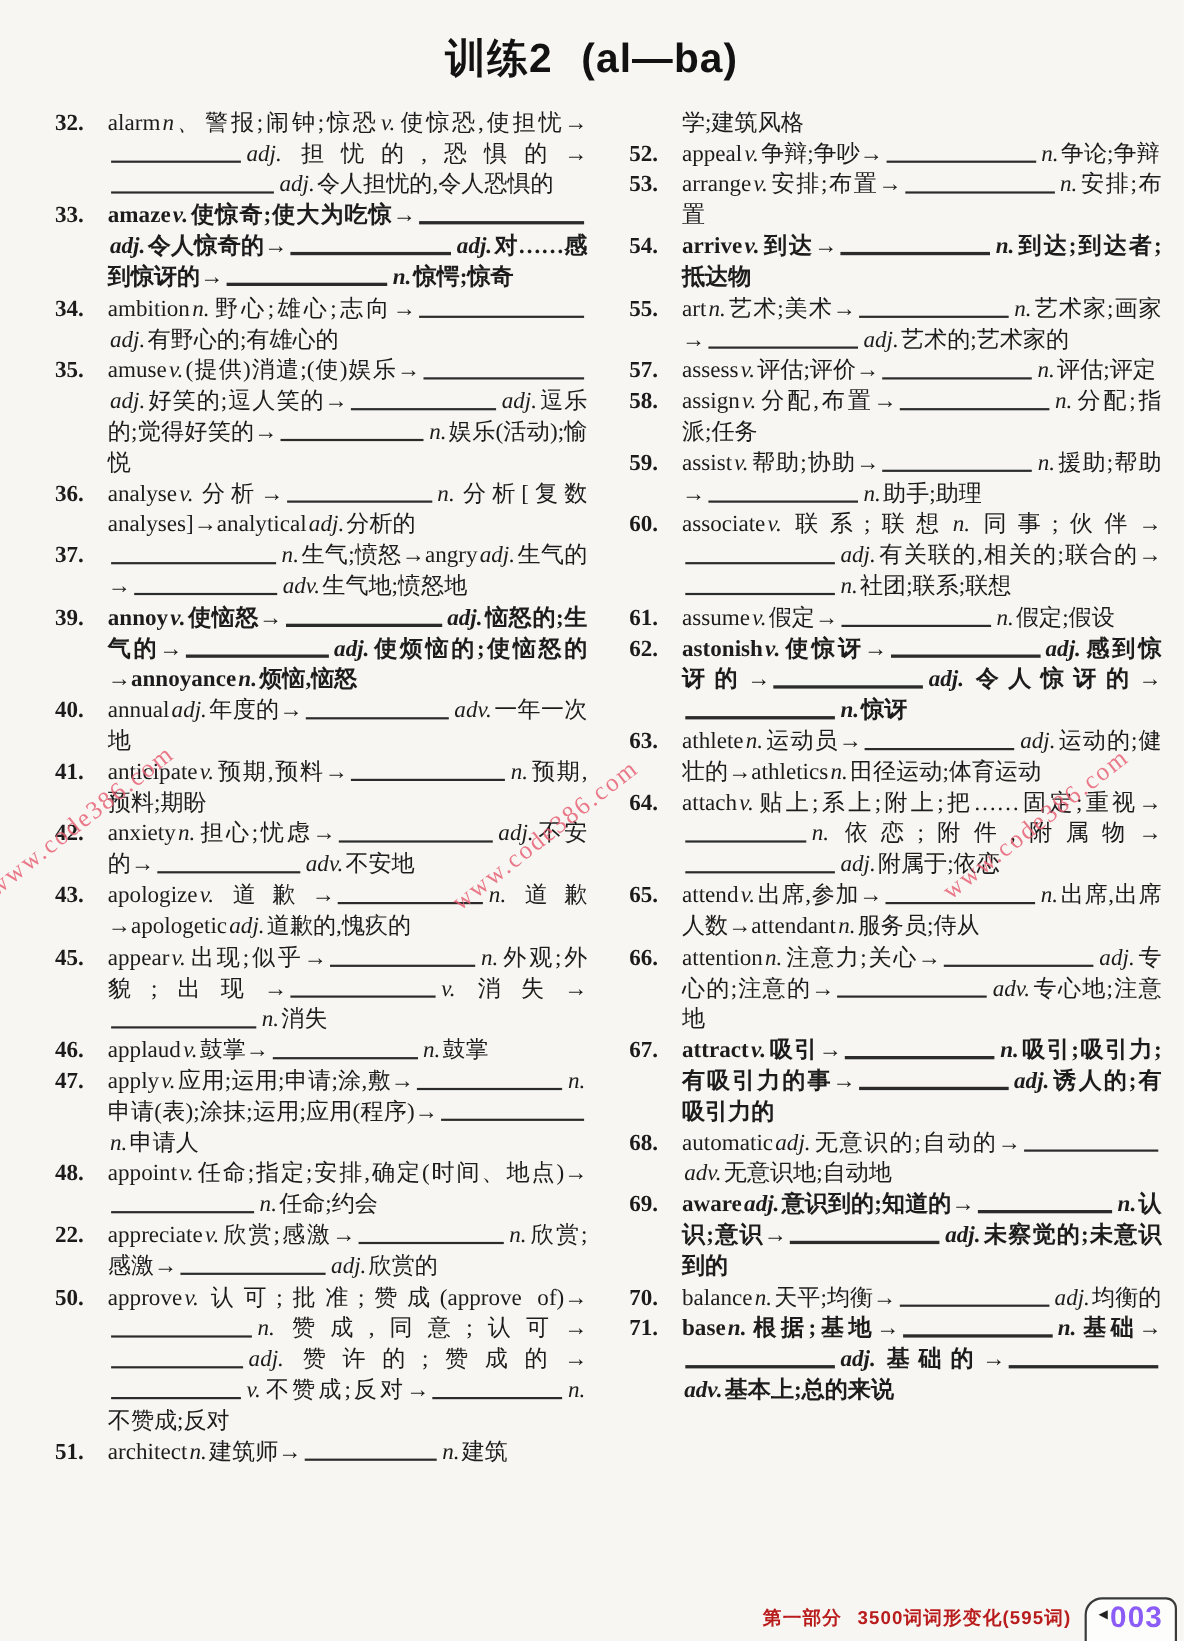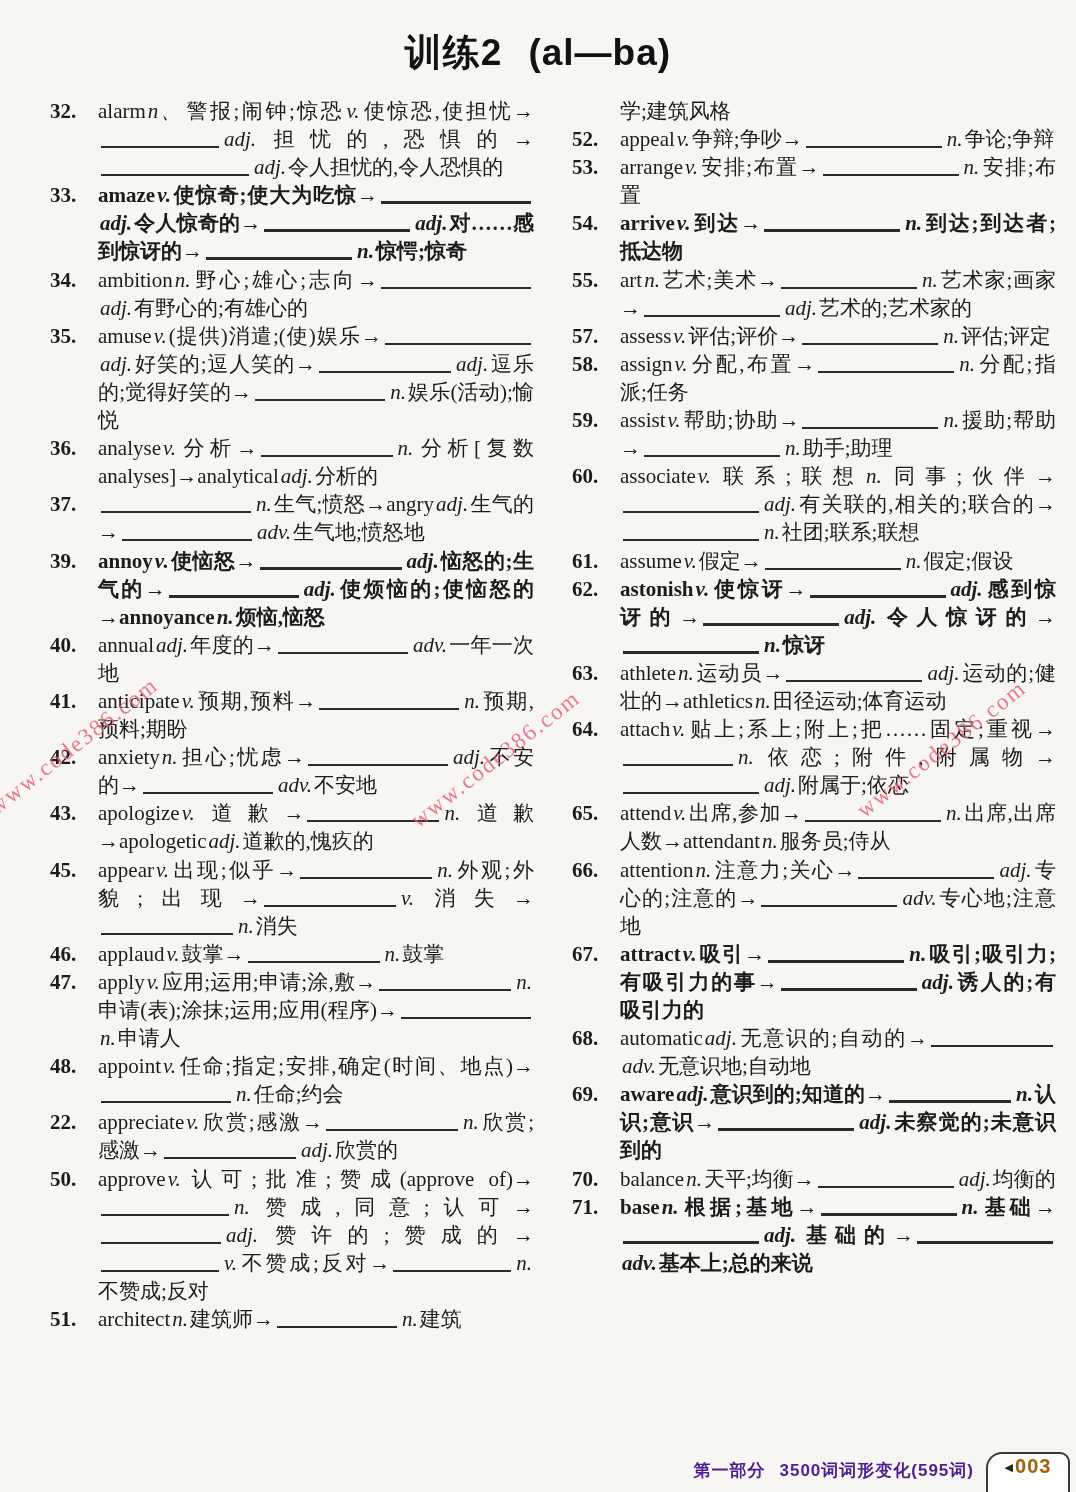--- a/index.html
+++ b/index.html
@@ -52,35 +52,35 @@
     font-size:23px; letter-spacing:2px;
     font-family:"Liberation Serif", serif;
     white-space:nowrap;
     transform:rotate(-38deg);
     transform-origin:0 50%;
     pointer-events:none;
   }
   .footer {
     position:absolute; right:102px; bottom:10px;
     font-family:"Liberation Sans", sans-serif;
-    font-weight:bold; font-size:17px; color:#4c1d95;
+    font-weight:bold; font-size:17px; color:#b91c1c;
     letter-spacing:1px;
   }
   .footer .sec { margin-right:14px; }
   .page-badge {
     position:absolute; right:6px; bottom:-10px;
     width:80px; height:46px;
     background:#fdfdfb;
     border:2.5px solid #3a3a3a;
     border-radius:16px 10px 0 4px;
     display:flex; align-items:flex-start; justify-content:center;
     font-family:"Liberation Sans", sans-serif;
   }
   .page-badge .marker { font-size:11px; margin:7px 2px 0 0; color:#222; }
-  .page-badge .num { font-size:20px; font-weight:bold; color:#a16207; margin-top:1px; letter-spacing:1px; }
+  .page-badge .num { font-size:27px; font-weight:bold; color:#8b5cf6; margin-top:1px; letter-spacing:1px; }
 </style>
 </head>
 <body>
 
 <div class="page">
 
   <div class="title">
     <span>训练2</span><span class="range">(al—ba)</span>
   </div>
 

